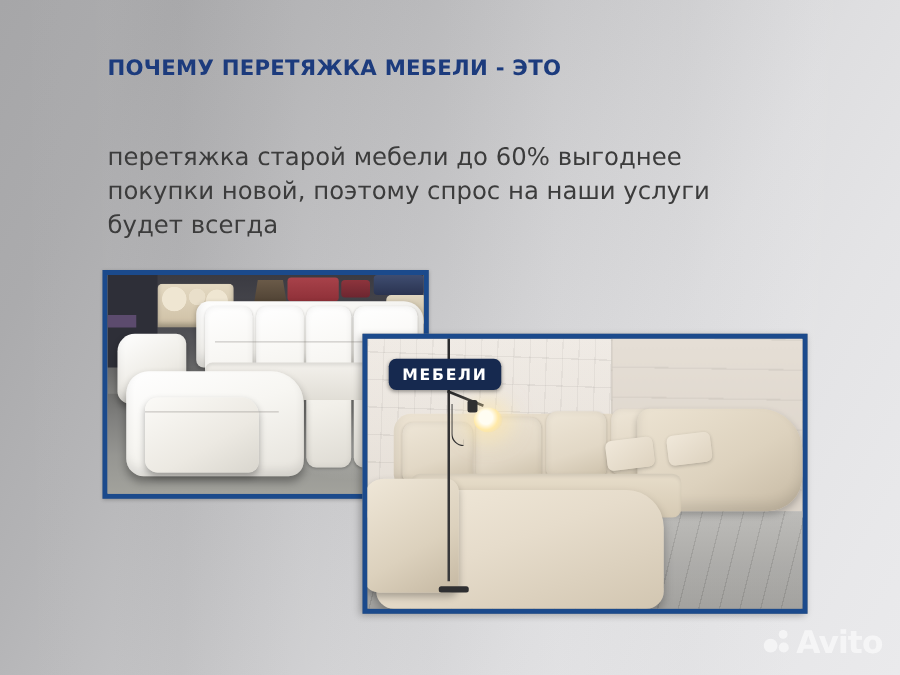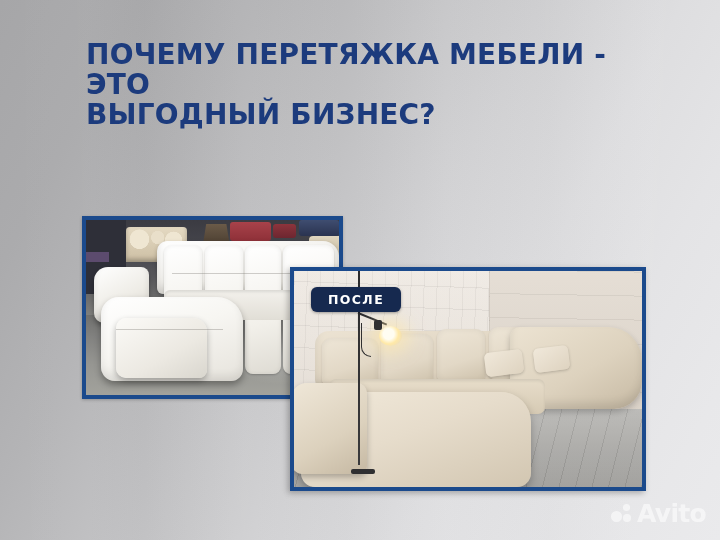--- a/index.html
+++ b/index.html
@@ -37,21 +37,21 @@
       rgba(0,0,0,0.010) 76%,
       rgba(255,255,255,0.02) 90%,
       rgba(255,255,255,0.00) 100%);
   }
 
   
   .headline {
     position:absolute; left:86px; top:40px; width:570px;
     color:#1c3b7d;
     font-weight:bold;
-    font-size:28px;
+    font-size:17px;
     line-height:30px;
     letter-spacing:0.2px;
     text-transform:uppercase;
     z-index:5;
   }
   .headline .l2 { display:block; }
 
   .subtext {
     position:absolute; left:86px; top:112px; width:576px;
     color:#3c3c3c;
@@ -298,23 +298,27 @@
     color:#ffffff; font-size:25px; font-weight:bold; letter-spacing:-0.7px; line-height:1;
   }
 </style>
 </head>
 <body>
 
 <div id="canvas">
 
   <h1 class="headline">
     <span class="l1">ПОЧЕМУ ПЕРЕТЯЖКА МЕБЕЛИ - ЭТО</span>
-    <span class="l2">ВЫГОДНЫЙ БИЗНЕС?</span>
   </h1>
 
+  <p class="subtext">
+    <span>перетяжка старой мебели до 60% выгоднее</span>
+    <span>покупки новой, поэтому спрос на наши услуги</span>
+    <span>будет всегда</span>
+  </p>
 
   <figure class="photo before">
     <div class="scene">
       <div class="b-bg"></div>
       <div class="b-rack" style="left:0;top:0;width:16%;height:42%;"></div>
       <div class="b-rack" style="left:0;top:18%;width:9%;height:6%;background:#5c4b6e;"></div>
       <div class="b-tuft"></div>
       <div class="b-chair"></div>
       <div class="b-red"></div>
       <div class="b-red2"></div>
@@ -355,21 +359,21 @@
       <div class="a-arm-l"></div>
 
       <div class="a-lamp-pole"></div>
       <div class="a-lamp-arm"></div>
       <div class="a-wire"></div>
       <div class="a-lamp-sock"></div>
       <div class="a-lamp-bulb"></div>
       <div class="a-lamp-base"></div>
     </div>
   </figure>
-  <div class="badge after">ПОСЛЕ</div>
+  <div class="badge after">МЕБЕЛИ</div>
 
   <div class="avito">
     <span class="avito-dots">
       <i class="ad1"></i>
         <i class="ad2"></i>
         <i class="ad3"></i>
     </span>
     <span class="avito-word">Avito</span>
   </div>
 

